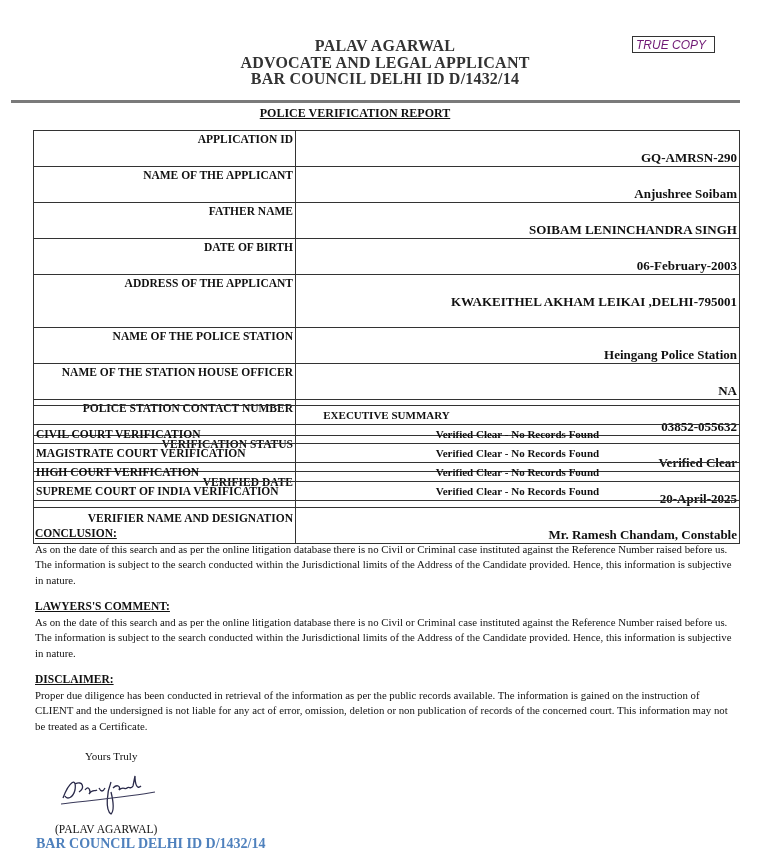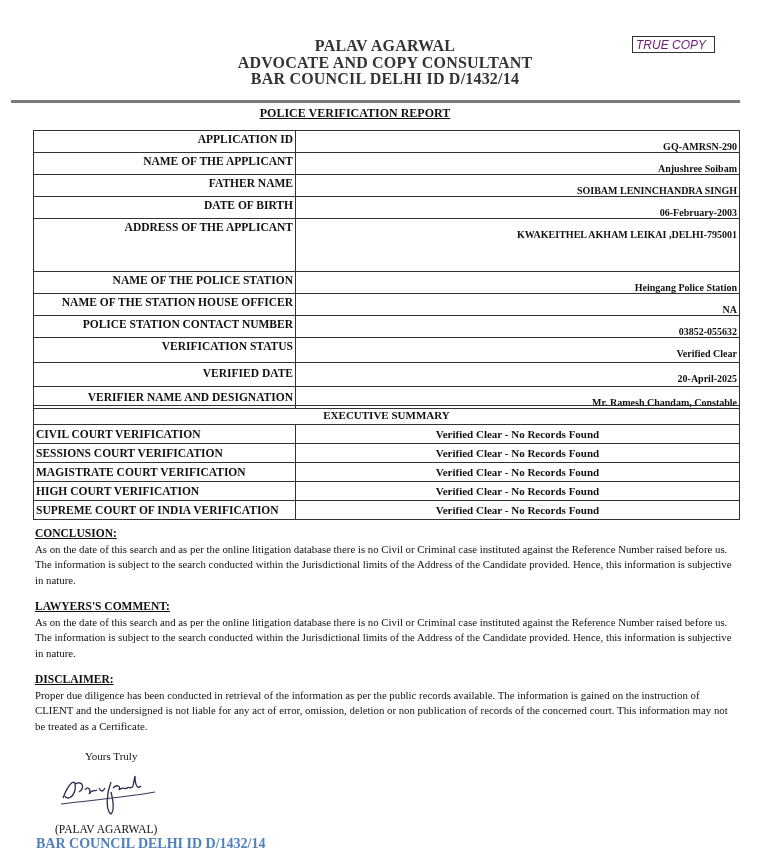--- a/index.html
+++ b/index.html
@@ -12,40 +12,40 @@
                font-style:italic; font-size:12px; line-height:17px; padding-left:3px; box-sizing:border-box; color:#701a75; }
   .rule { position:absolute; left:11px; top:100px; width:729px; height:3px; background:#7a7a7a; }
   .report-title { position:absolute; left:0; top:106px; width:710px; text-align:center;
                   font-weight:bold; font-size:12px; }
   .report-title span { text-decoration:underline; }
   table { border-collapse:collapse; position:absolute; }
   .main { left:33px; top:130px; width:707px; }
   .main td { border:1.3px solid #333; font-weight:bold; font-size:11.5px; vertical-align:top;
              padding:2px 2px 0 2px; box-sizing:border-box;text-align:right; }
   .main td.k { width:262px; }
-  .main td.v { font-size:10px; padding-top:10px; }
+  .main td.v { font-size:13px; padding-top:19px; }
   .summary { left:33px; top:405px; width:707px; }
   .summary td { border:1.3px solid #333; font-size:11px; font-weight:bold; padding:0 2px;
                 height:19px; box-sizing:border-box; }
   .summary td.head { text-align:center; font-size:11px; }
   .summary td.k { width:262px; font-size:11.5px; }
   .summary td.v { text-align:center; font-size:11px; }
   .section { position:absolute; left:35px; width:700px; font-size:10.8px; line-height:15.7px; }
   .section .h { font-weight:bold; text-decoration:underline; font-size:11.5px; }
   .yours { position:absolute; left:85px; top:750px; font-size:11px; }
   .sig { position:absolute; left:55px; top:770px; width:110px; height:50px; }
   .signame { position:absolute; left:55px; top:823px; font-size:11.5px; }
   .bcid { position:absolute; left:36px; top:836px; font-size:14px; font-weight:bold; color:#4f81bd; }
 </style>
 </head>
 <body>
 
 <div class="header">
   <div>PALAV AGARWAL</div>
-  <div>ADVOCATE AND COPY CONSULTANT</div>
+  <div>ADVOCATE AND LEGAL APPLICANT</div>
   <div>BAR COUNCIL DELHI ID D/1432/14</div>
 </div>
 <div class="true-copy">TRUE COPY</div>
 <div class="rule"></div>
 <div class="report-title"><span>POLICE VERIFICATION REPORT</span></div>
 
 <table class="main">
   <tbody>
       <tr style="height:20px">
         <td class="k">APPLICATION ID</td>
@@ -97,24 +97,20 @@
 <table class="summary">
   <tbody>
       <tr>
         <td class="head" colspan="2">EXECUTIVE SUMMARY</td>
       </tr>
   <tr>
         <td class="k">CIVIL COURT VERIFICATION</td>
         <td class="v">Verified Clear - No Records Found</td>
       </tr>
   <tr>
-        <td class="k">SESSIONS COURT VERIFICATION</td>
-        <td class="v">Verified Clear - No Records Found</td>
-      </tr>
-  <tr>
         <td class="k">MAGISTRATE COURT VERIFICATION</td>
         <td class="v">Verified Clear - No Records Found</td>
       </tr>
   <tr>
         <td class="k">HIGH COURT VERIFICATION</td>
         <td class="v">Verified Clear - No Records Found</td>
       </tr>
   <tr>
         <td class="k">SUPREME COURT OF INDIA VERIFICATION</td>
         <td class="v">Verified Clear - No Records Found</td>

